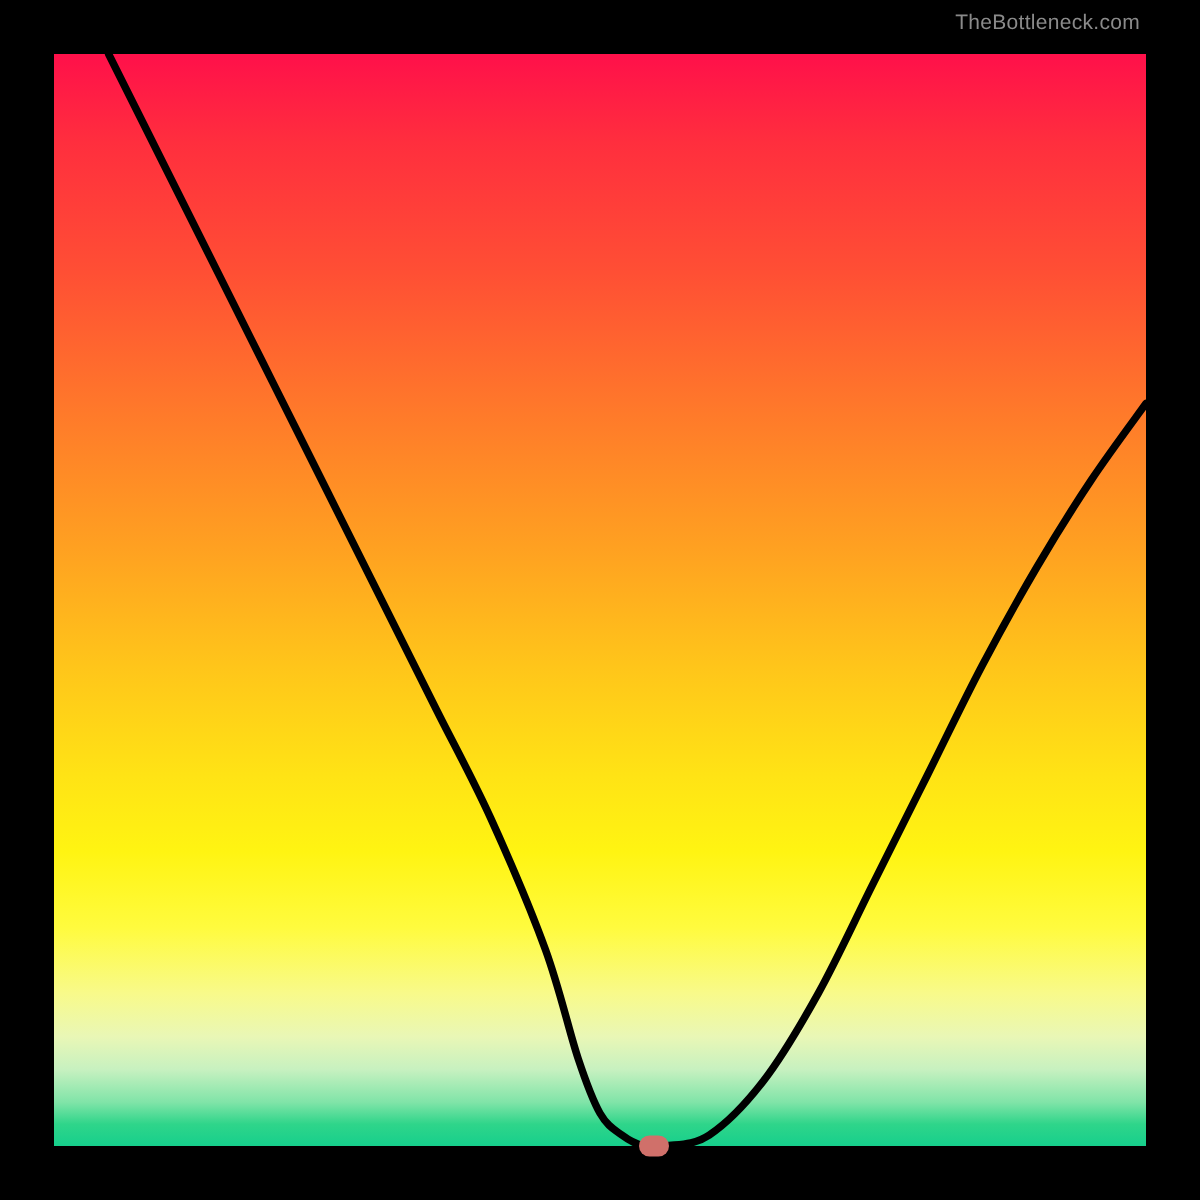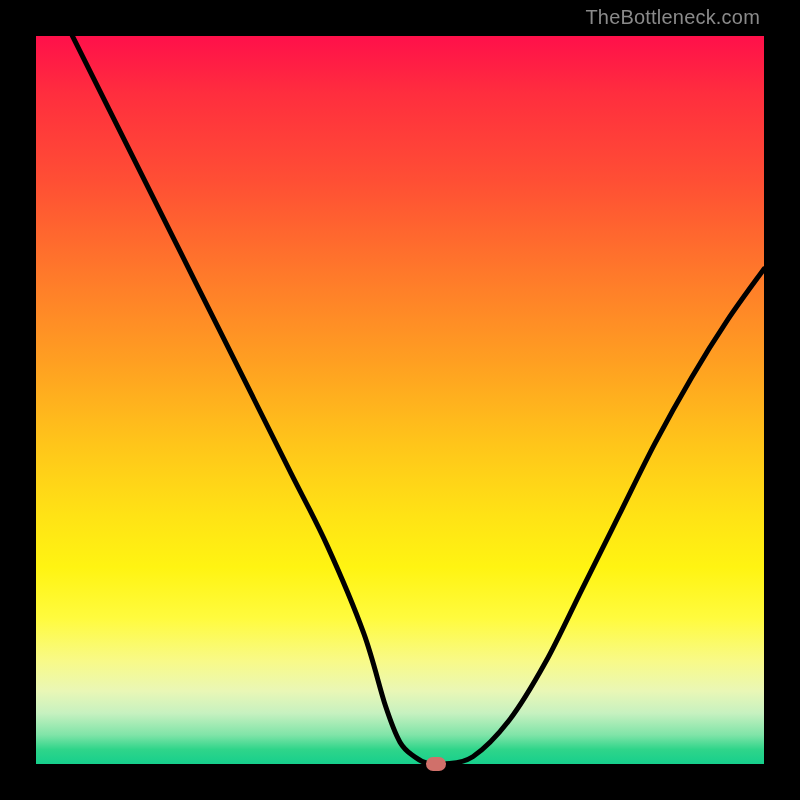--- a/index.html
+++ b/index.html
@@ -43,21 +43,21 @@
       #80e4a8 96%,
       #2fd58a 98%,
       #16cf8c 100%
     );
   }
   .watermark {
     position: absolute;
     top: 6px;
     right: 40px;
     color: #8a8a8a;
-    font-size: 20px;
+    font-size: 14px;
     font-weight: 500;
     letter-spacing: 0.2px;
     user-select: none;
   }
   svg.curve {
     position: absolute;
     top: 0;
     left: 0;
     width: 728px;
     height: 728px;

